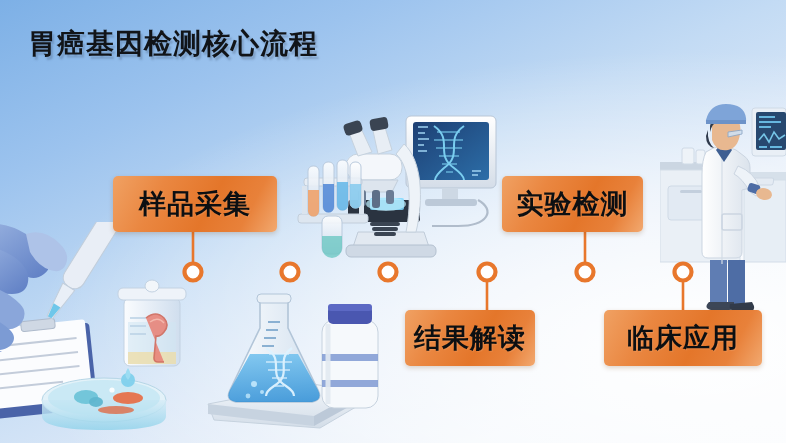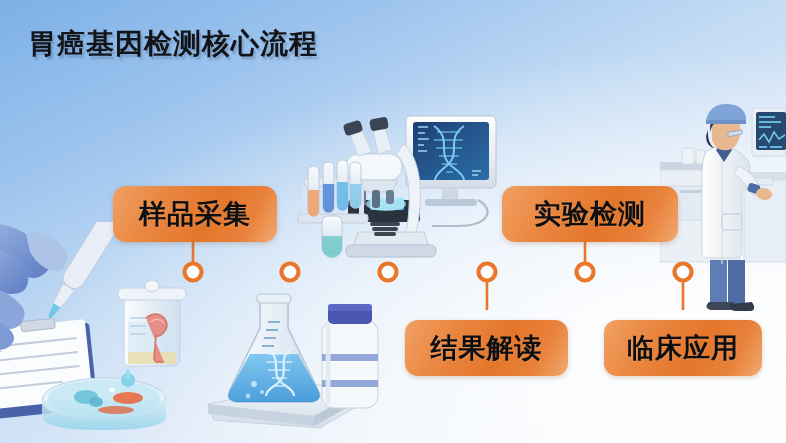--- a/index.html
+++ b/index.html
@@ -31,33 +31,32 @@
   
   #scene-pipette{left:0px;top:222px;width:205px;height:221px;}
   
   #scene-flask{left:182px;top:292px;width:220px;height:151px;}
 
   
   #timeline{position:absolute;left:0;top:0;width:786px;height:443px;}
   
   .step{
     position:absolute;
-    border-radius:13px;
+    border-radius:5px;
     display:flex;align-items:center;justify-content:center;
     background:linear-gradient(118deg,#f0a163 0%,#ea8741 28%,#e4762a 58%,#e8813a 80%,#f2a970 100%);
     box-shadow:0 2px 5px rgba(120,70,20,0.22);
     color:#0c0f12;
     font-size:27px;font-weight:bold;letter-spacing:1px;
     white-space:nowrap;
     text-shadow:1px 1px 1px rgba(255,255,255,0.12);
-    margin-top:10px;
   }
   #step-1{left:113px;top:176px;width:164px;height:56px;}
-  #step-2{left:502px;top:176px;width:176px;height:56px;}
-  #step-3{left:405px;top:310px;width:163px;height:56px;}
+  #step-2{left:502px;top:176px;width:141px;height:56px;}
+  #step-3{left:405px;top:310px;width:130px;height:56px;}
   #step-4{left:604px;top:310px;width:158px;height:56px;}
 </style>
 </head>
 <body>
 
 <div id="poster">
 
   <div class="title">胃癌基因检测核心流程</div>
 
   <svg class="art" id="scene-micro" viewBox="0 0 220 160" width="220" height="160">

